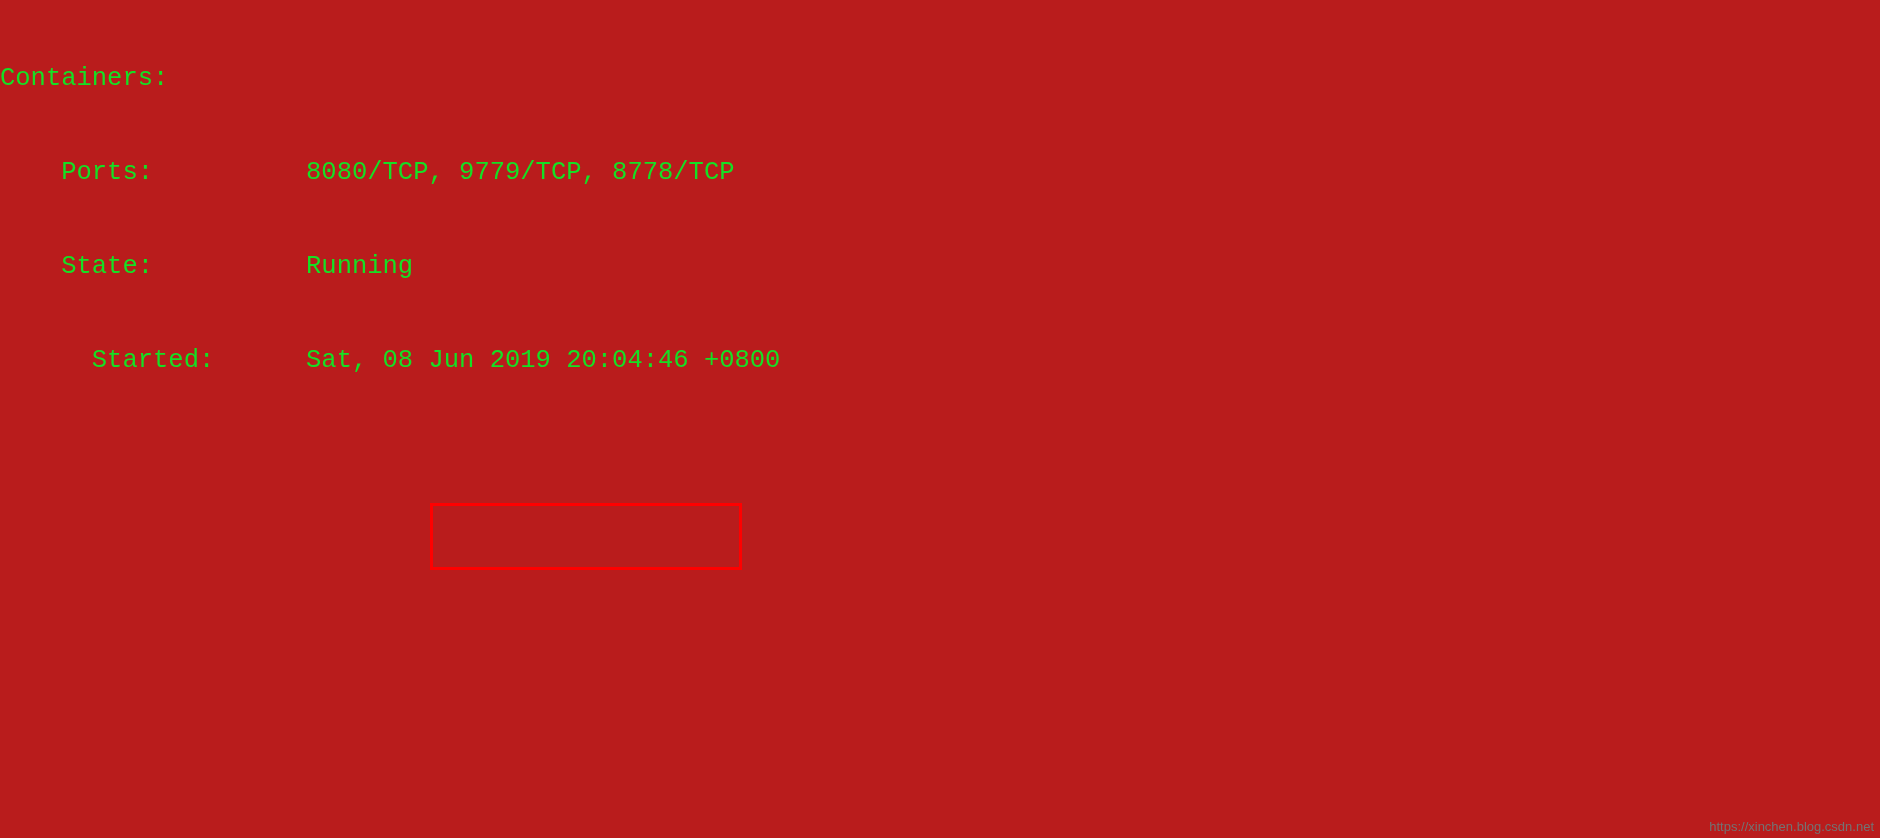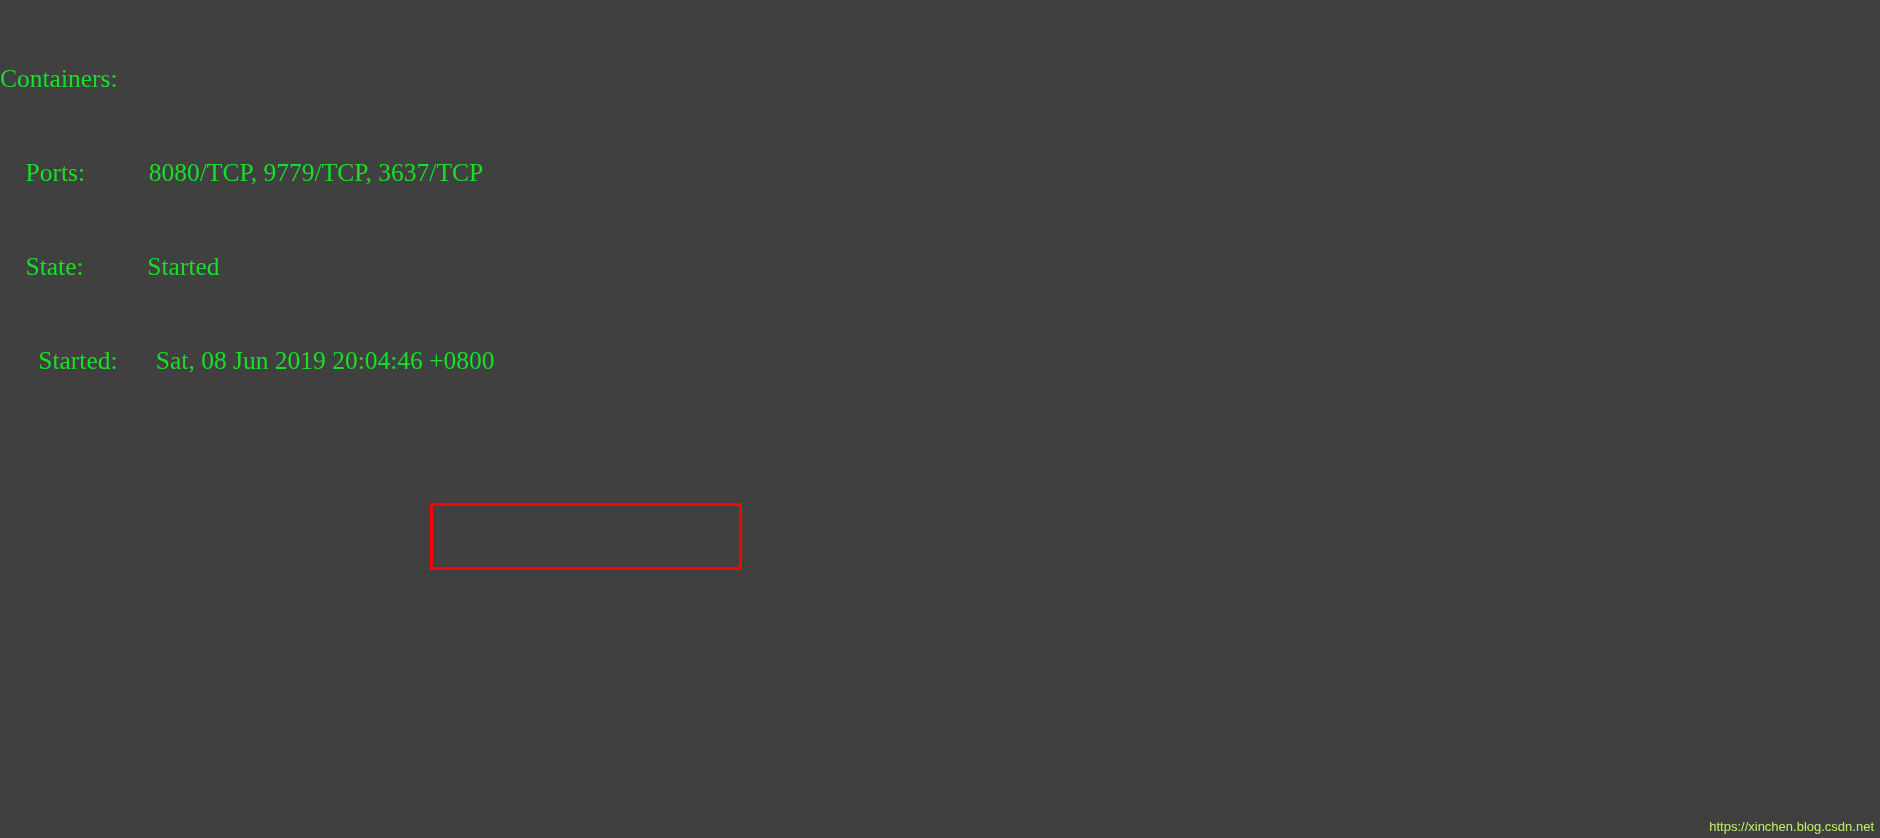--- a/index.html
+++ b/index.html
@@ -14,23 +14,23 @@
     position: relative;
     font-family: "DejaVu Sans Mono", "Liberation Mono", monospace;
   }
 
   #terminal {
     position: absolute;
     left: 0;
     top: 0;
     width: 1880px;
     height: 838px;
-    background: #404040;
+    background: #b91c1c;
     color: #15e025;
-    font-family: Liberation Serif, serif;
+    font-family: Liberation Mono, monospace;
     font-size: 25.5px;
     line-height: 31.4px;
     letter-spacing: 0px;
     white-space: pre;
     padding: 0;
     box-sizing: border-box;
   }
 
   .line {
     height: 31.4px;
@@ -50,34 +50,34 @@
     border: 3px solid #ff0000;
     box-sizing: border-box;
     pointer-events: none;
     background: transparent;
   }
 
   #watermark {
     position: absolute;
     right: 6px;
     bottom: 4px;
-    color: #bef264;
+    color: #737373;
     font-family: "Liberation Sans", sans-serif;
     font-size: 13px;
     letter-spacing: 0px;
     white-space: nowrap;
   }
 </style>
 </head>
 <body>
 
 <div id="terminal">
   <span class="line">Containers:</span>
-  <span class="line">    Ports:          8080/TCP, 9779/TCP, 3637/TCP</span>
-  <span class="line">    State:          Started</span>
+  <span class="line">    Ports:          8080/TCP, 9779/TCP, 8778/TCP</span>
+  <span class="line">    State:          Running</span>
   <span class="line">      Started:      Sat, 08 Jun 2019 20:04:46 +0800</span>
   
   
   
   
   
   
   
   
   

